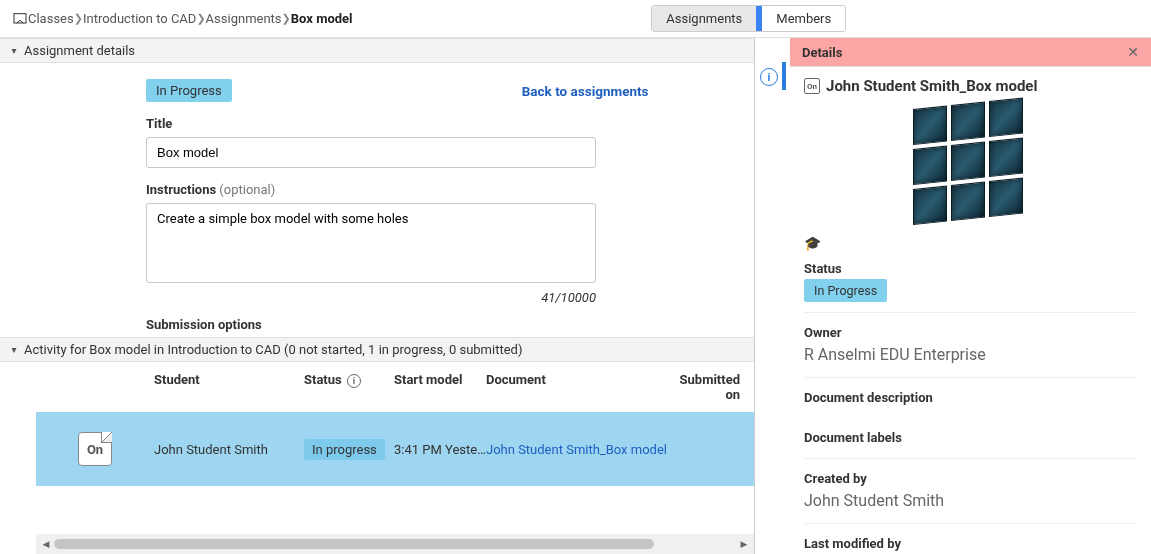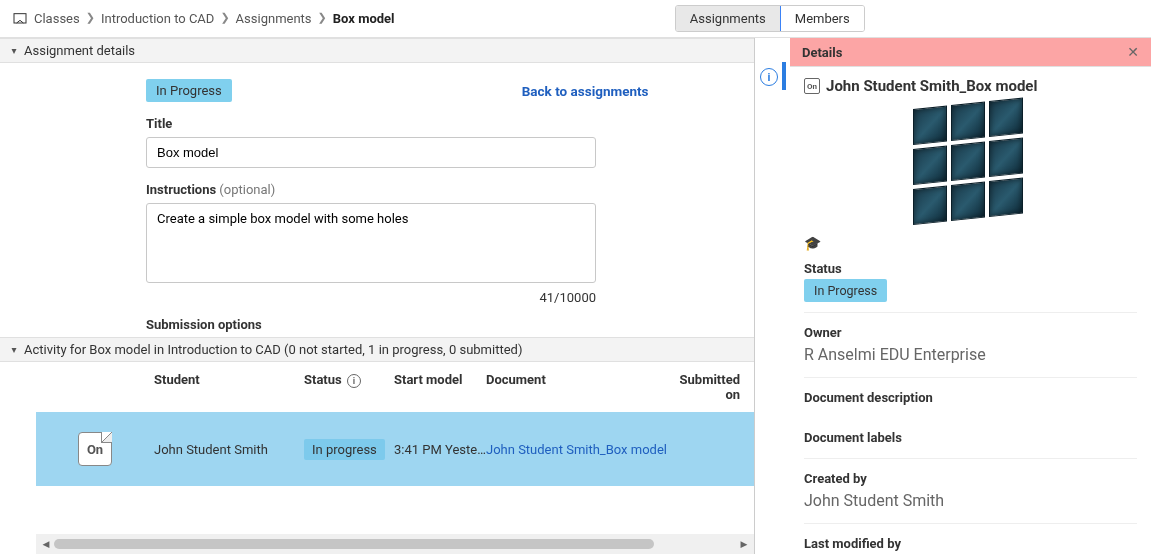--- a/index.html
+++ b/index.html
@@ -15,22 +15,21 @@
   .top-bar {
     display: flex;
     align-items: center;
     height: 38px;
     border-bottom: 1px solid #e0e0e0;
     padding: 0 12px;
     gap: 6px;
   }
   .breadcrumb {
     display: flex;
-    align-items: flex-start;
-    gap: 6px;
+    align-items: center;
     flex: 0 0 auto;
   }
   .breadcrumb-item { color: #555; cursor: pointer; }
   .breadcrumb-item.current { font-weight: 700; color: #222; }
   .chev { color: #888; font-size: 11px; }
   .logo-icon { width: 16px; height: 16px; fill:#333; }
   .top-center {
     flex: 1;
     display:flex;
     justify-content:center;
@@ -40,21 +39,21 @@
     border: 1px solid #ccc;
     border-radius: 3px;
     overflow: hidden;
   }
   .tab {
     padding: 5px 14px;
     background: #fff;
     cursor: pointer;
     font-size: 13px;
   }
-  .tab + .tab { border-left: 1px solid #3b82f6; }
+  .tab + .tab { border-left: 6px solid #3b82f6; }
   .tab.active { background: #e8e8e8; }
   .top-right { display:flex; gap:8px; }
   .btn-outline {
     border: 1px solid #ccc;
     background: #fff;
     border-radius: 3px;
     padding: 5px 12px;
     font-size: 13px;
     cursor: pointer;
   }
@@ -118,21 +117,21 @@
   .textarea {
     width:100%;
     border:1px solid #c8c8c8;
     border-radius:3px;
     padding:7px 10px;
     font-size:13px;
     height:80px;
     resize:none;
     font-family:inherit;
   }
-  .char-count { text-align:right; font-size:13px; margin-top:4px; }
+  .char-count { text-align:right; font-size:13px; margin-top:4px;font-style:italic; }
   .sub-options { margin-top:12px; }
   .activity-body {
     flex:1;
     display:flex;
     flex-direction:column;
     overflow:hidden;
     padding-left:36px;
   }
   .table-head {
     display:flex;

